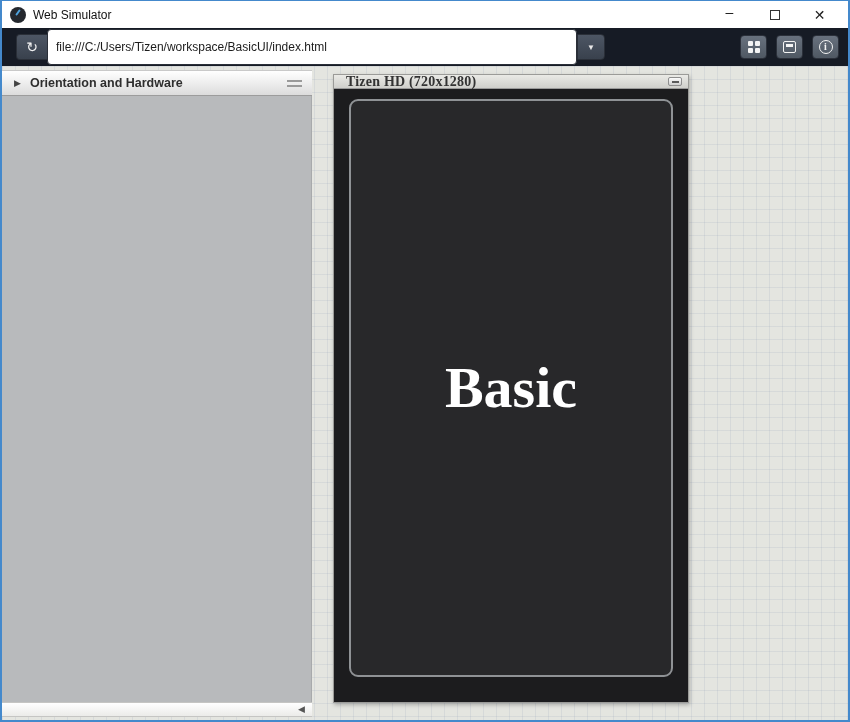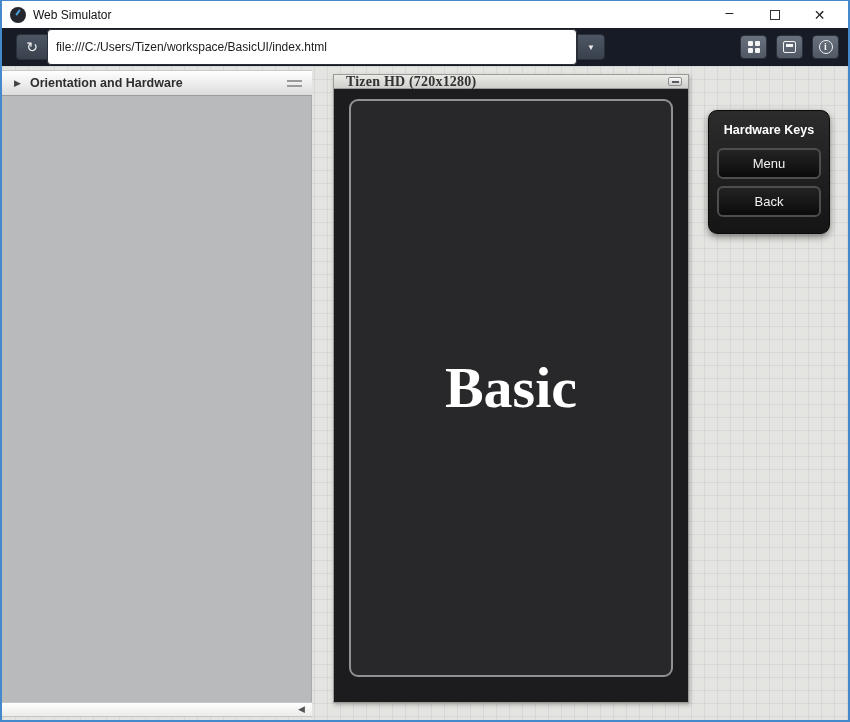--- a/index.html
+++ b/index.html
@@ -245,20 +245,15 @@
             <span></span>
           </span>
       </div>
       <div class="sim-body">
         <div class="sim-screen">
           <span class="sim-screen-text">Basic</span>
         </div>
       </div>
     </div>
 
-    <div class="hardware-keys">
-      <div class="hk-title">Hardware Keys</div>
-      <button class="hk-btn">Menu</button>
-      <button class="hk-btn">Back</button>
-    </div>
 
   </div>
 </div>
 
 </body></html>

